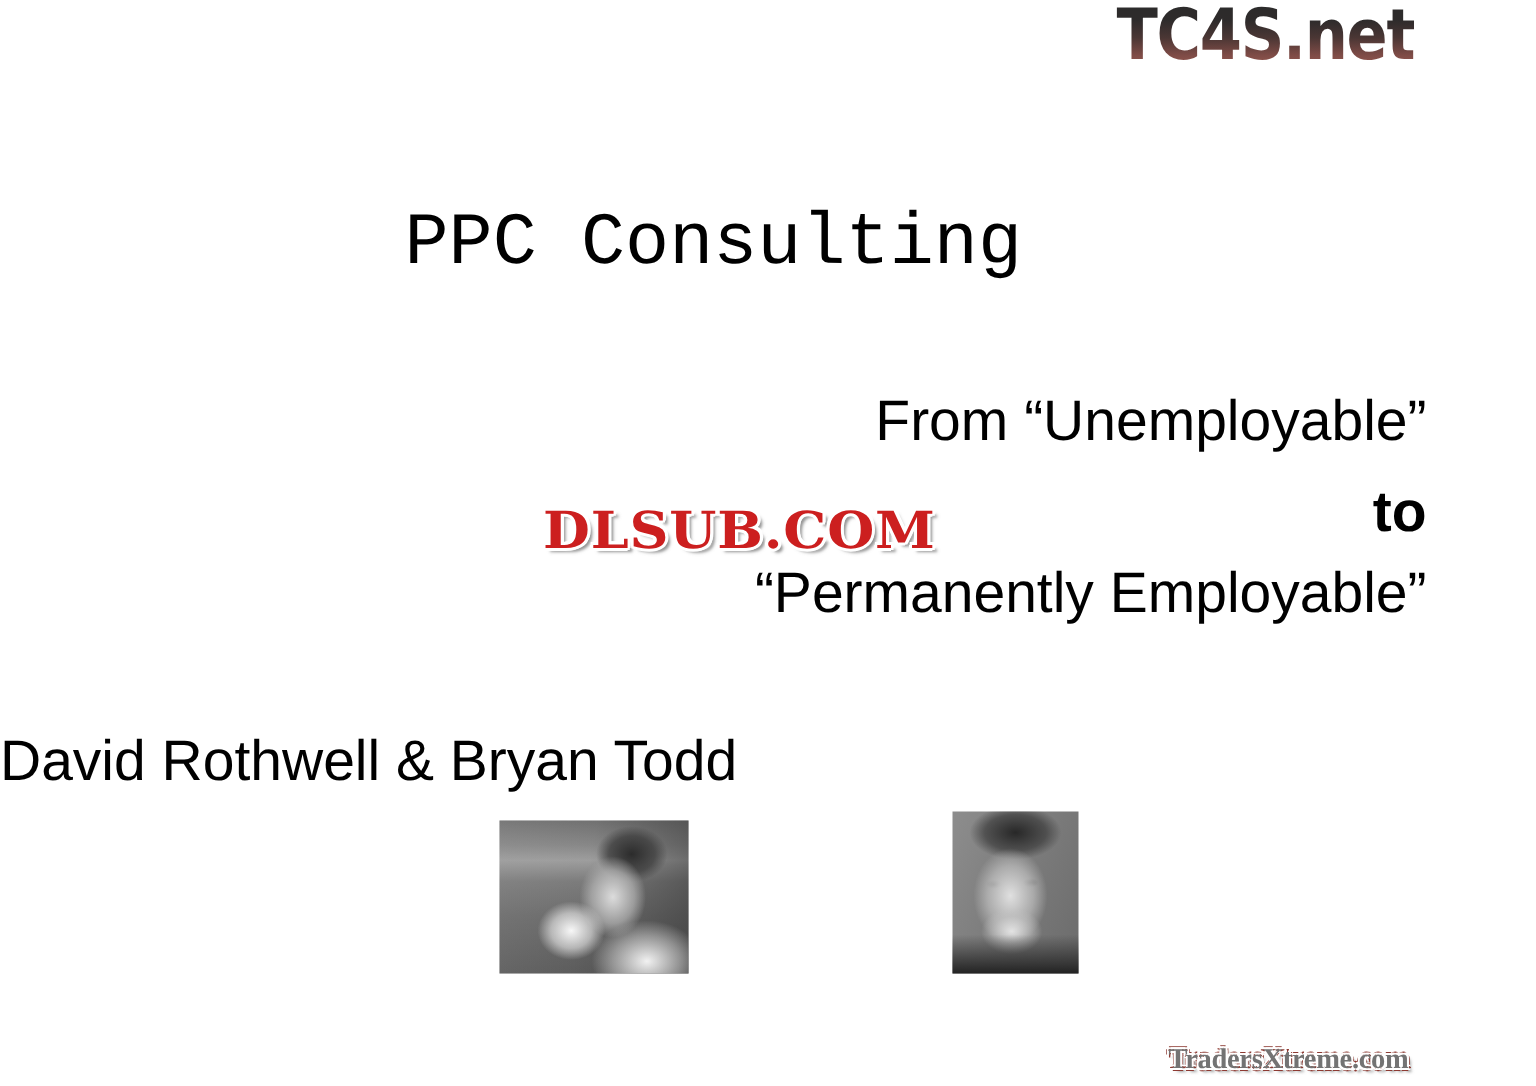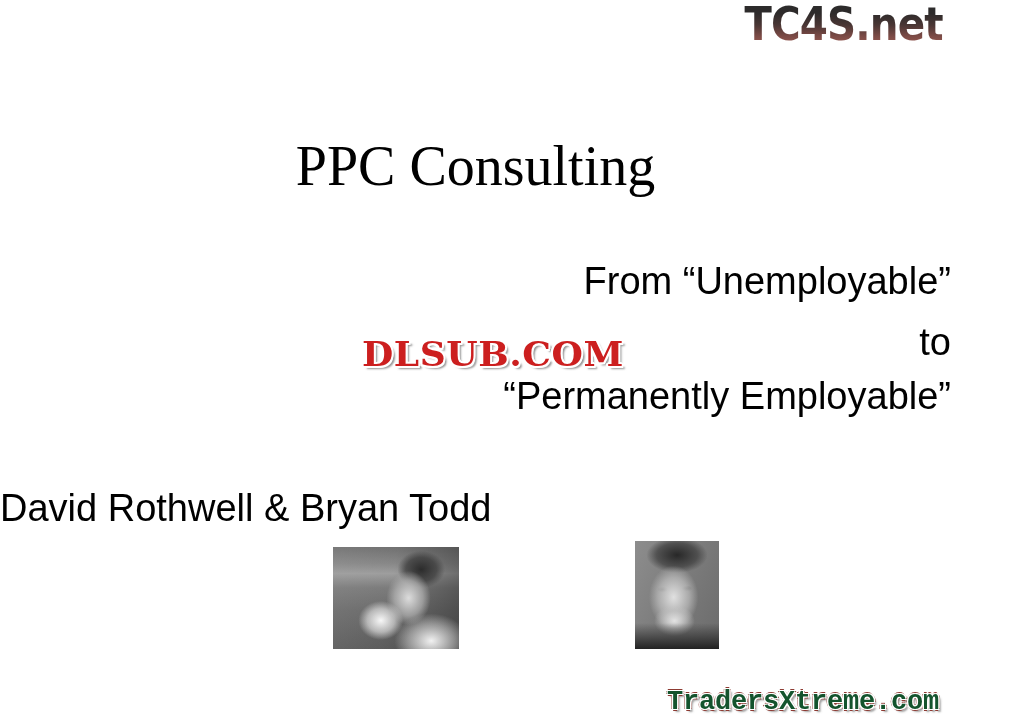--- a/index.html
+++ b/index.html
@@ -18,22 +18,22 @@
     overflow: hidden;
   }
 
   
   .slide-title {
     position: absolute;
     left: 0;
     right: 0;
     top: 137px;
     text-align: center;
-    font-family: Liberation Serif, serif;
-    font-size: 56px;
+    font-family: Liberation Mono, monospace;
+    font-size: 49px;
     font-weight: 400;
     line-height: 1.05;
     color: #000000;
     letter-spacing: 0px;
   }
 
   .subtitle-block {
     position: absolute;
     left: 0;
     right: 0;
@@ -42,21 +42,21 @@
   }
   .subtitle-line {
     font-family: "Liberation Sans", sans-serif;
     font-size: 38px;
     font-weight: 400;
     color: #000000;
     line-height: 1.0;
     margin: 0;
   }
   .subtitle-line.l1 { margin-bottom: 23px; }
-  .subtitle-line.l2 { margin-bottom: 16px; }
+  .subtitle-line.l2 { margin-bottom: 16px; font-weight: bold; }
   .subtitle-line.l3 { }
 
   .authors {
     position: absolute;
     left: 0;
     right: 0;
     top: 489px;
     text-align: left;
     font-family: "Liberation Sans", sans-serif;
     font-size: 38px;
@@ -163,26 +163,26 @@
        0 -2px 0 #ffffff,
        0  2px 0 #ffffff,
        3px 3px 2px rgba(110,110,110,0.75);
   }
 
   
   .wm-traders {
     position: absolute;
     right: 12px;
     bottom: 6px;
-    font-family: Liberation Mono, monospace;
-    font-size: 27px;
+    font-family: Liberation Serif, serif;
+    font-size: 19px;
     font-weight: bold;
     letter-spacing: -0.2px;
     line-height: 1.1;
-    color: #14532d;
+    color: #737373;
     white-space: nowrap;
     text-shadow:
       -1.3px -1.3px 0 #ffffff,
        1.3px -1.3px 0 #ffffff,
       -1.3px  1.3px 0 #ffffff,
        1.3px  1.3px 0 #ffffff,
       -1.8px 0 0 #8d3a32,
        1.8px 0 0 #8d3a32,
        0 -1.8px 0 #8d3a32,
        0  1.8px 0 #8d3a32,

